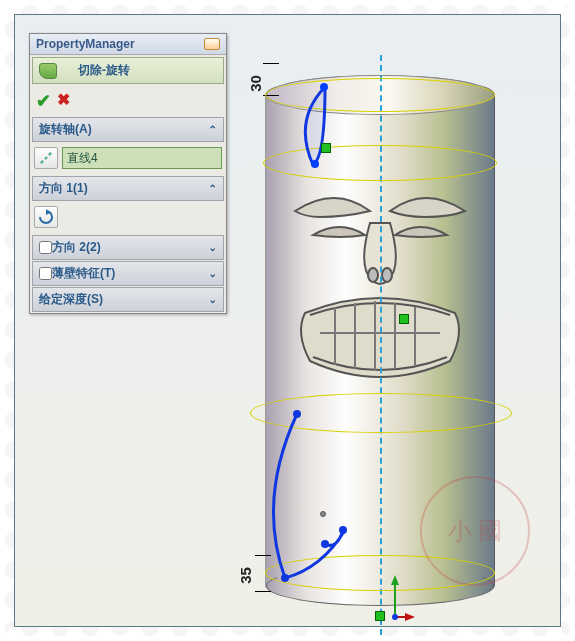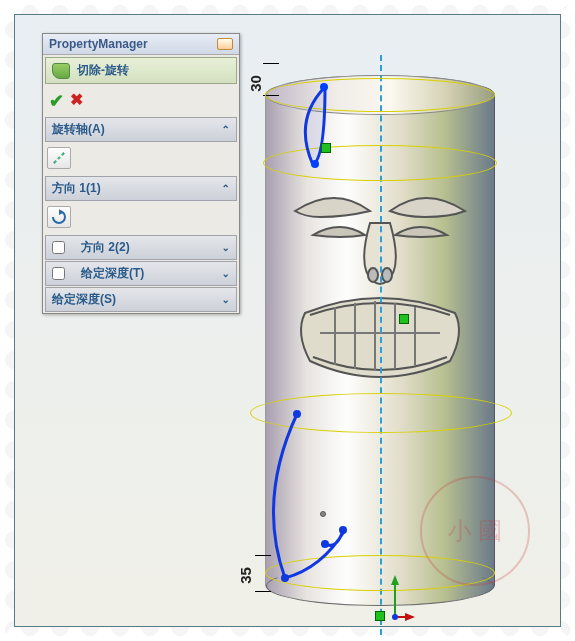--- a/index.html
+++ b/index.html
@@ -36,21 +36,21 @@
   .viewport {
     position: absolute;
     top: 14px; left: 14px; right: 14px; bottom: 14px;
     background: linear-gradient(180deg,#e8eef2,#f0f0e8);
     border: 1px solid #5a7a8a;
   }
 
   .panel {
     position: absolute;
     top: 18px;
-    left: 27px;
+    left: 14px;
     width: 198px;
     background: #eceae4;
     border: 1px solid #888;
     box-shadow: 1px 1px 3px rgba(0,0,0,.3);
     z-index: 5;
   }
   .titlebar {
     background: linear-gradient(#e8edf5,#d0d8e6);
     border-bottom: 1px solid #aaa;
     padding: 3px 6px;
@@ -66,21 +66,21 @@
     background: linear-gradient(#ffe, #fc9);
     border-radius: 2px;
   }
   .feature-header {
     background: linear-gradient(#e8f0d8,#d4e0c0);
     border: 1px solid #9a8;
     margin: 2px;
     padding: 4px 6px;
     display: flex;
     align-items: center;
-    gap: 7px;
+    gap: 21px;
     font-weight: bold;
     color: #2a5a8a;
   }
   .cut-rev-icon {
     width: 18px; height: 16px;
     background: linear-gradient(#9c6,#6a4);
     border: 1px solid #584;
     border-radius: 3px 3px 3px 8px;
     position: relative;
   }
@@ -159,21 +159,21 @@
     background: linear-gradient(#e4e6ea,#ccd0d8);
     border: 1px solid #a0a4aa;
     margin: 1px 2px;
     padding: 3px 6px;
     display: flex;
     justify-content: space-between;
     align-items: center;
     font-weight: bold;
     color: #2a5a8a;
   }
-  .chk-row label { display:flex; align-items:center; gap:16px; }
+  .chk-row label { display:flex; align-items:center; gap:0; }
   .chk { width:13px; height:13px; }
   .angle-icon svg { width:18px; height:16px; }
 
   .canvas3d {
     position: absolute;
     inset: 0;
   }
   .cylinder {
     position: absolute;
     left: 250px;
@@ -352,20 +352,21 @@
 
     <div class="section-header">
       <span>旋转轴(A)</span>
       <span class="chev">⌃</span>
     </div>
     <div class="section-body">
       <div class="row">
         <div class="icon-btn">
             <span class="axis-icon"></span>
           </div>
+        <div class="field sel">直线4</div>
       </div>
     </div>
 
     <div class="section-header">
       <span>方向 1(1)</span>
       <span class="chev">⌃</span>
     </div>
     <div class="section-body">
       <div class="row">
         <div class="icon-btn">
@@ -381,21 +382,21 @@
       <label>
         <input type="checkbox" class="chk" style="">
         <span>方向 2(2)</span>
       </label>
       <span class="chev">⌄</span>
     </div>
 
     <div class="chk-row">
       <label>
         <input type="checkbox" class="chk" style="">
-        <span>给定深度(T)</span>
+        <span>薄壁特征(T)</span>
       </label>
       <span class="chev">⌄</span>
     </div>
 
     <div class="section-header">
       <span>给定深度(S)</span>
       <span class="chev">⌄</span>
     </div>
   </div>
 </div>

